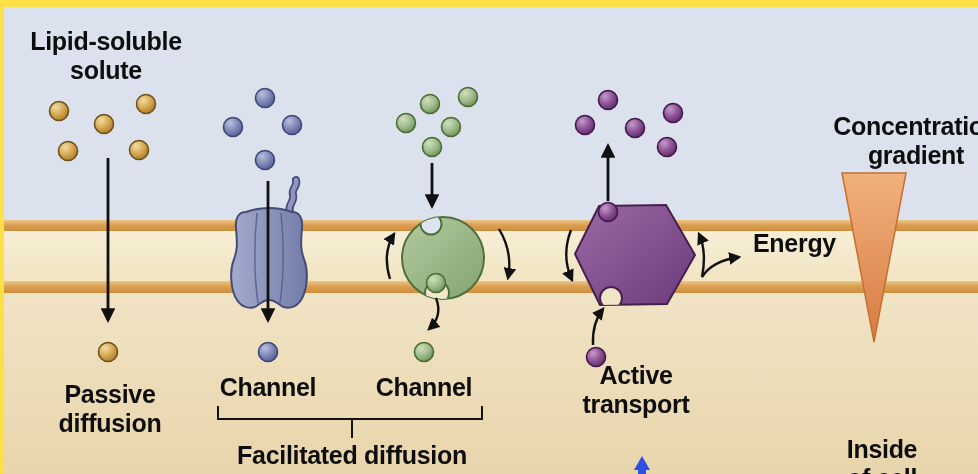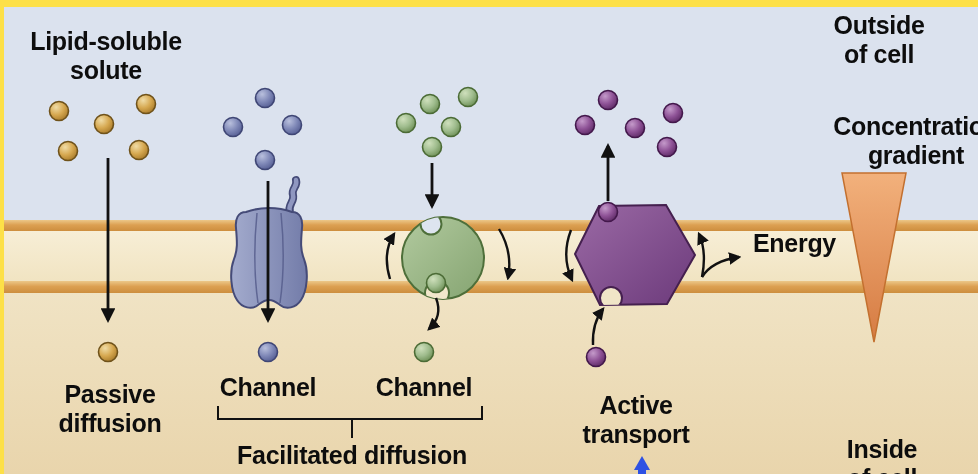--- a/index.html
+++ b/index.html
@@ -146,25 +146,24 @@
     <path d="M 218,406 L 218,419 L 482,419 L 482,406 M 352,419 L 352,438" fill="none" stroke="#111" stroke-width="2"></path>
 
     <g>
       <polygon points="642,456 634,470 650,470" fill="#2e51e3"></polygon>
       <rect x="638" y="470" width="8" height="4" fill="#2e51e3"></rect>
     </g>
   </svg>
 
   <div class="lbl ctr" style="left:106px;top:27px;">Lipid-soluble
 solute</div>
-  <div class="lbl ctr" style="left:879px;top:11px;">Outside of cell</div>
   <div class="lbl ctr" style="left:876px;top:112px;margin-left:40px;">Concentration
 gradient</div>
   <div class="lbl" style="left:753px;top:229px;">Energy</div>
   <div class="lbl ctr" style="left:110px;top:380px;">Passive
 diffusion</div>
   <div class="lbl ctr" style="left:268px;top:373px;">Channel</div>
   <div class="lbl ctr" style="left:424px;top:373px;">Channel</div>
-  <div class="lbl ctr" style="left:636px;top:391px;">Active
+  <div class="lbl ctr" style="left:636px;top:361px;">Active
 transport</div>
   <div class="lbl ctr" style="left:352px;top:441px;">Facilitated diffusion</div>
   <div class="lbl ctr" style="left:882px;top:435px;">Inside of cell</div>
 </div>
 
 </body></html>

